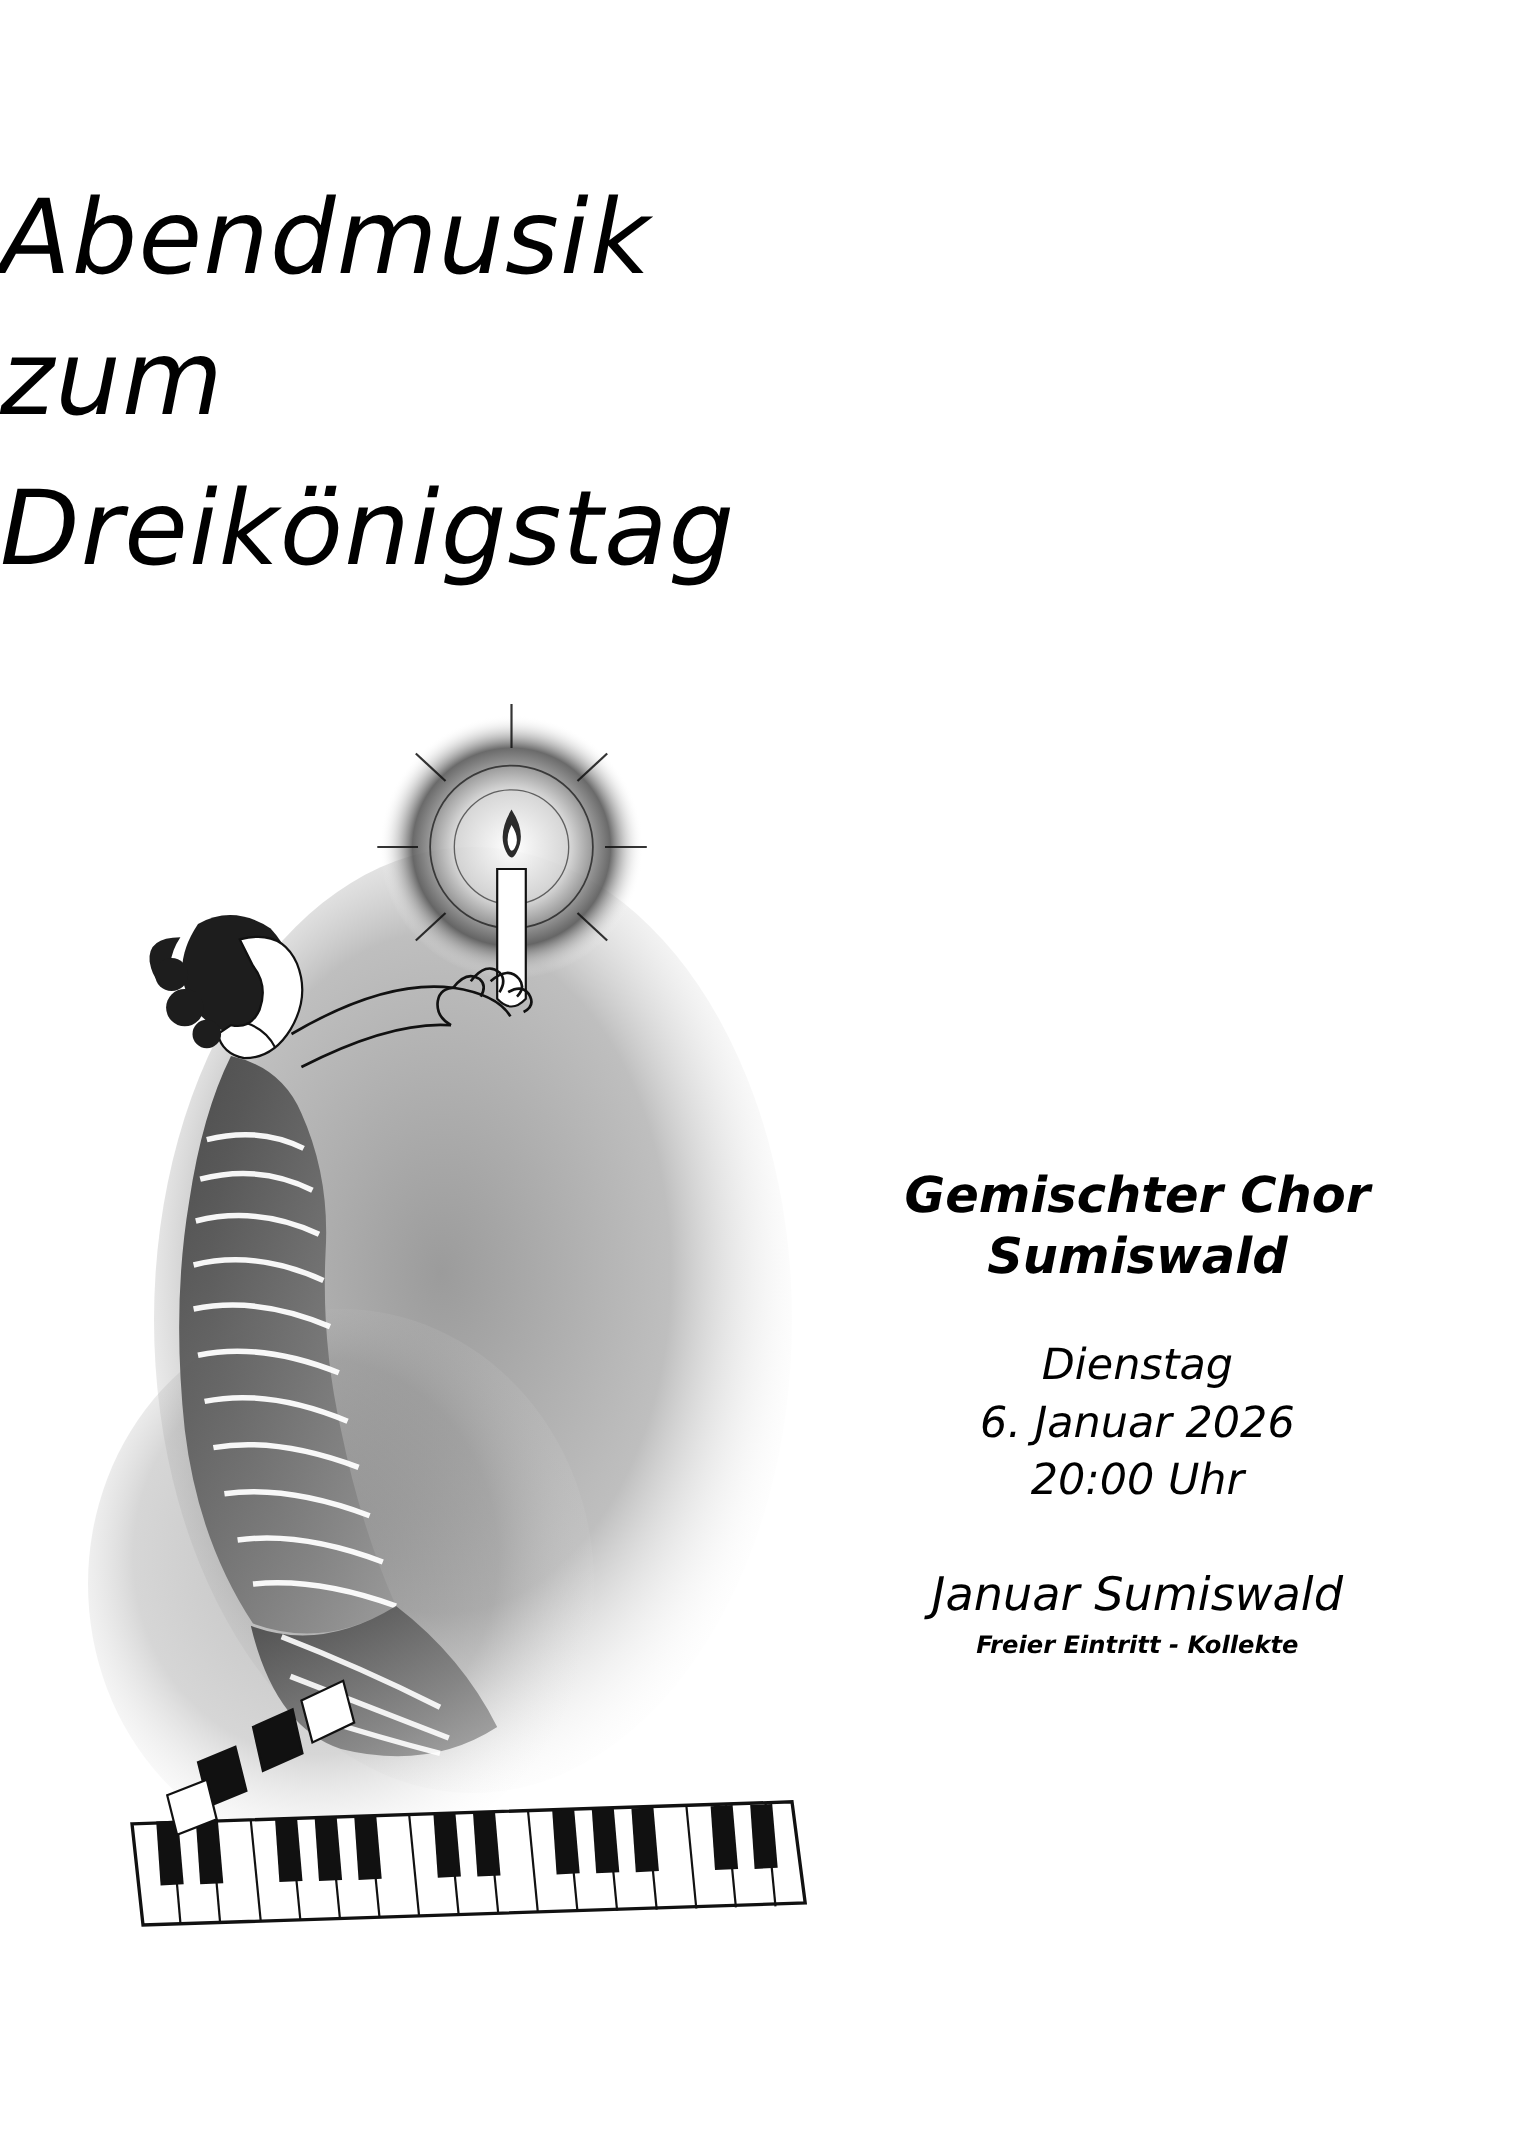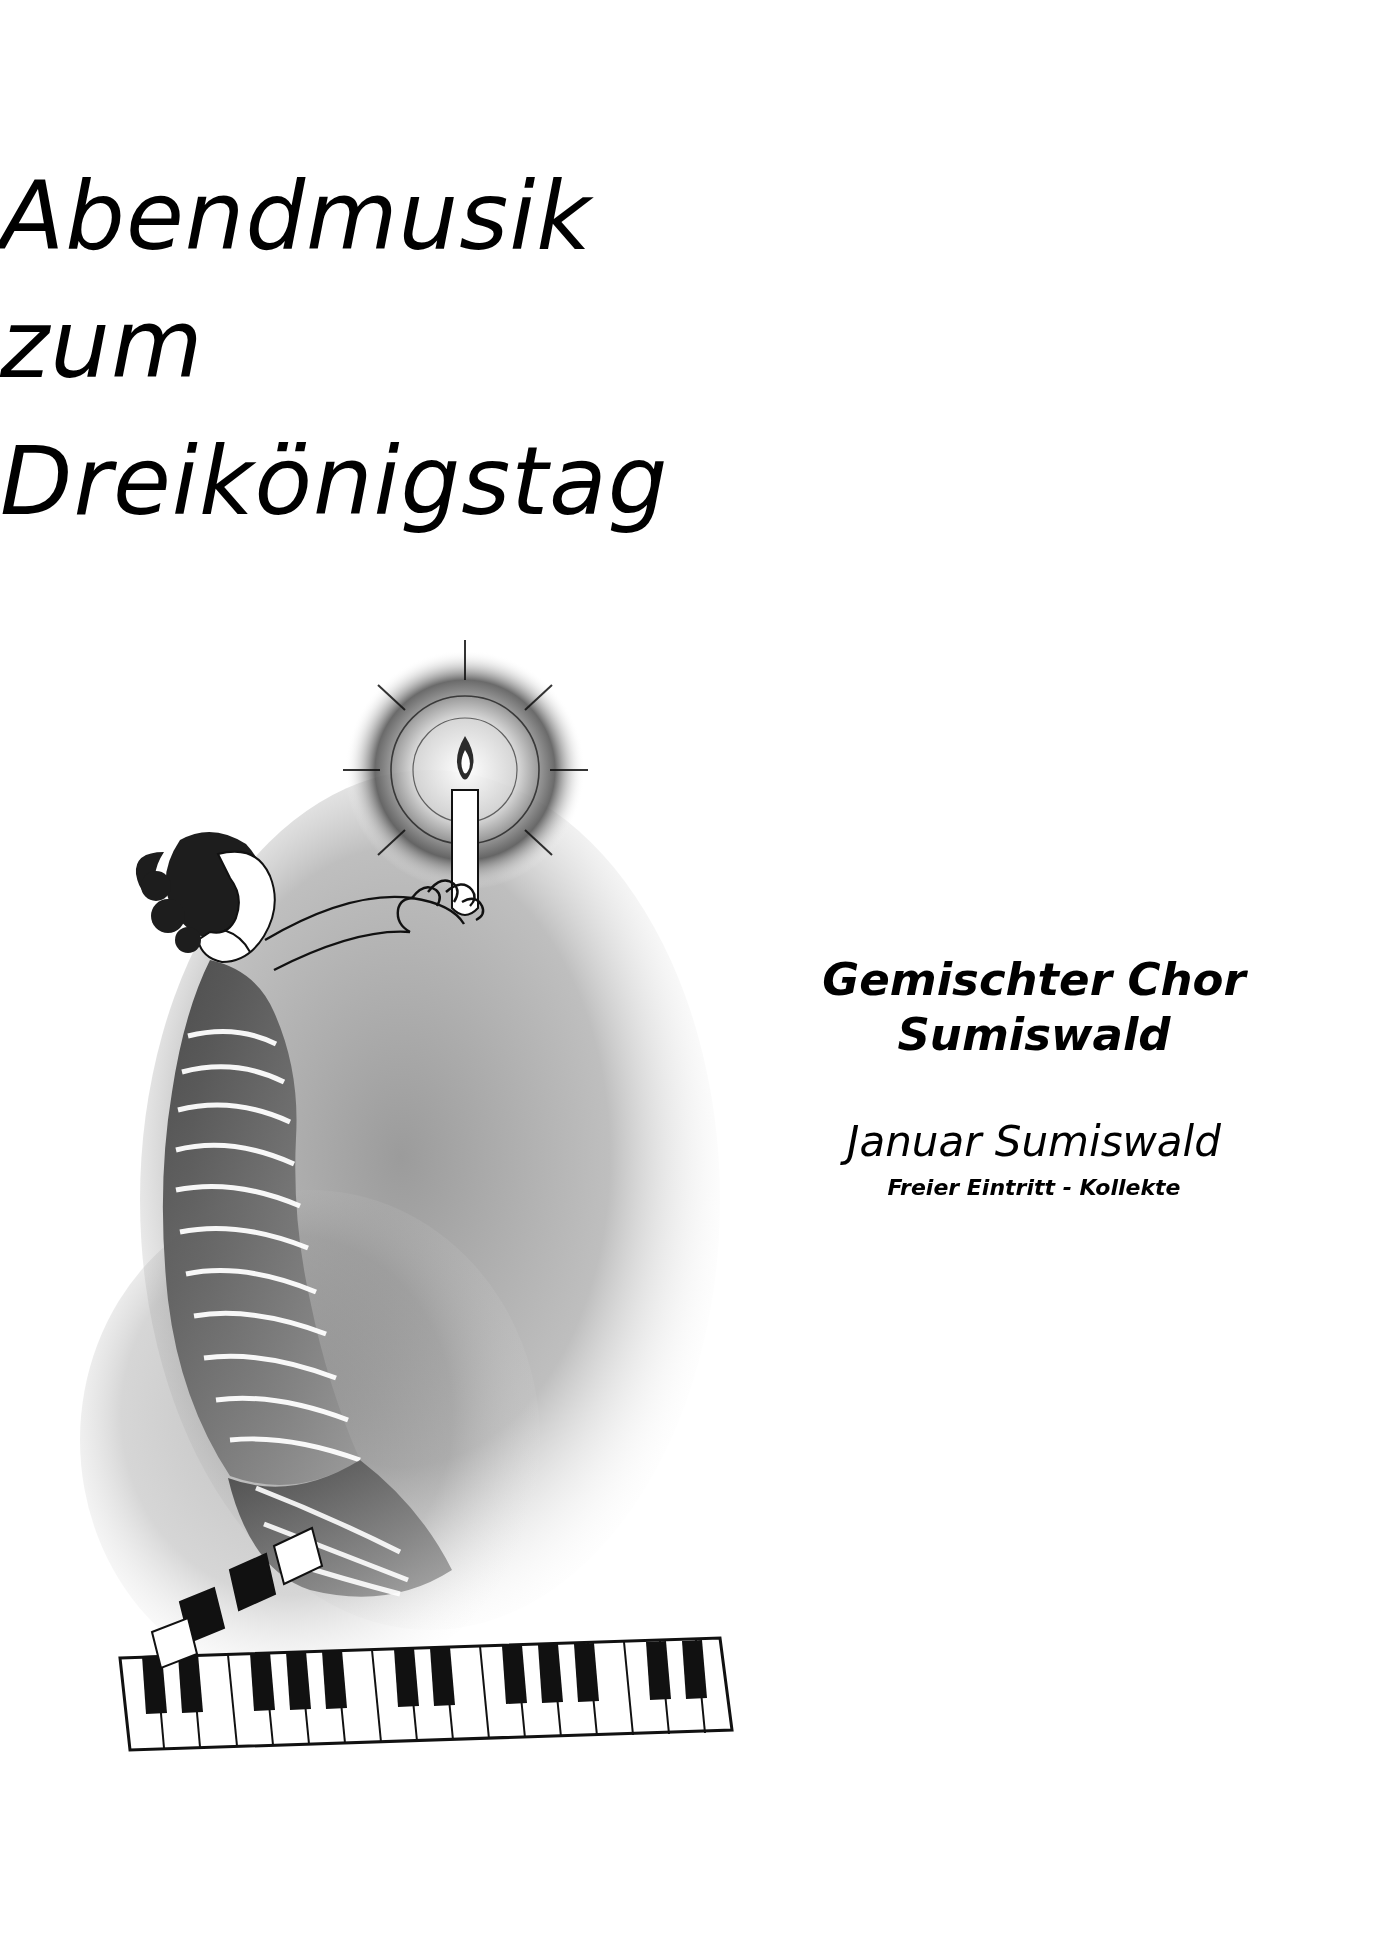--- a/index.html
+++ b/index.html
@@ -39,21 +39,21 @@
     margin: 0 0 34px 0;
     white-space: nowrap;
   }
   .title-line.l2 { margin-bottom: 43px; }
   .title-line.l3 { margin-bottom: 0; }
 
   
   .info-col {
     position: absolute;
     left: 744px;
-    top: 953px;
+    top: 1060px;
     width: 580px;
     text-align: center;
   }
   .choir {
     font-family: "DejaVu Sans", sans-serif;
     font-style: italic;
     font-weight: 700;
     font-size: 45px;
     line-height: 1.22;
     margin: 0;
@@ -255,19 +255,24 @@
       </g>
     </svg>
   </div>
 
   <div class="info-col">
     <div class="choir">
       <span class="c1">Gemischter Chor</span>
       <span class="c2">Sumiswald</span>
     </div>
 
+    <div class="when">
+      <div>Dienstag</div>
+      <div>6. Januar 2026</div>
+      <div>20:00 Uhr</div>
+    </div>
 
     <div class="venue">Januar Sumiswald</div>
     <div class="entry">Freier Eintritt - Kollekte</div>
 
   </div>
 
 </div>
 
 </body></html>

